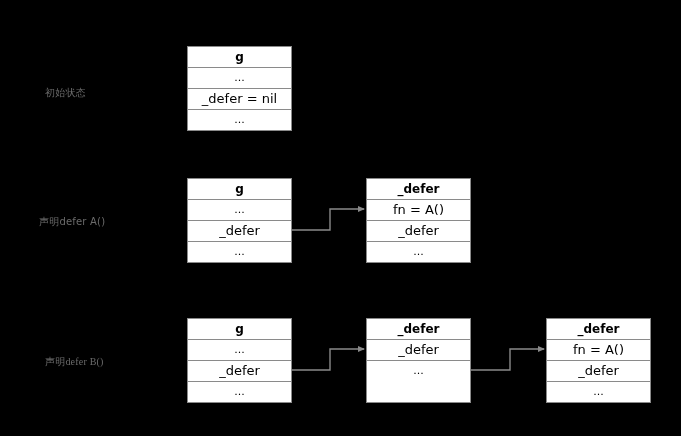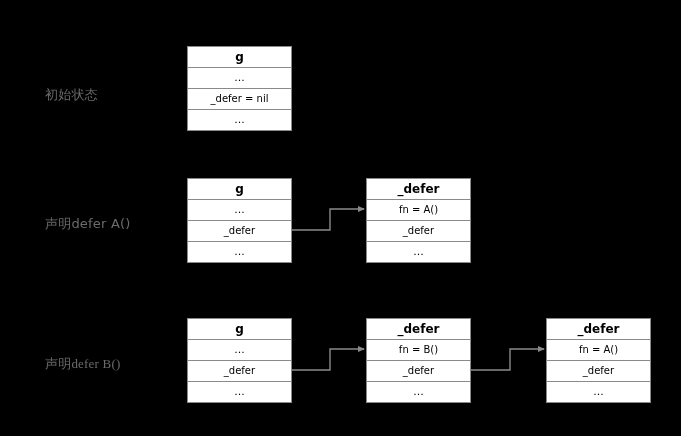--- a/index.html
+++ b/index.html
@@ -16,39 +16,39 @@
   }
   #canvas {
     position: absolute;
     left: 0; top: 0;
     width: 681px;
     height: 436px;
   }
   .row-label {
     position: absolute;
     color: #6b6b6b;
-    font-size: 13px;
+    font-size: 10px;
     font-family: "DejaVu Sans", sans-serif;
     white-space: nowrap;
     letter-spacing: 0.2px;
   }
   .box {
     position: absolute;
     background: #ffffff;
     border: 1px solid #8a8a8a;
     box-sizing: border-box;
   }
   .box .cell {
     box-sizing: border-box;
     width: 100%;
     height: 21px;
     line-height: 20px;
     text-align: center;
     color: #000000;
-    font-size: 10px;
+    font-size: 13px;
     font-family: "DejaVu Sans", sans-serif;
     border-bottom: 1px solid #8a8a8a;
     overflow: hidden;
     white-space: nowrap;
   }
   .box .cell:last-child {
     border-bottom: none;
   }
   .box .cell.head {
     font-weight: bold;
@@ -82,21 +82,21 @@
         <path d="M 471 370 L 510 370 L 510 349 L 544 349" fill="none" stroke="#8a8a8a" stroke-width="1.4" marker-end="url(#ah)"></path>
       </g>
   </svg>
 <div class="row-label" style="left: 45px; top: 86px;">初始状态</div>
     <div class="box" style="left: 187px; top: 46px; width: 105px; height: 85px;">
       <div class="cell head">g</div>
       <div class="cell dots">...</div>
       <div class="cell">_defer = nil</div>
       <div class="cell dots">...</div>
     </div>
-    <div class="row-label" style="left: 45px; top: 215px;">声明defer A()</div>
+    <div class="row-label" style="left: 39px; top: 215px;">声明defer A()</div>
     <div class="box" style="left: 187px; top: 178px; width: 105px; height: 85px;">
       <div class="cell head">g</div>
       <div class="cell dots">...</div>
       <div class="cell">_defer</div>
       <div class="cell dots">...</div>
     </div>
     <div class="box" style="left: 366px; top: 178px; width: 105px; height: 85px;">
       <div class="cell head">_defer</div>
       <div class="cell">fn = A()</div>
       <div class="cell">_defer</div>
@@ -104,21 +104,20 @@
     </div>
     <div class="row-label" style="left: 45px; top: 355px; font-family: Liberation Serif, serif;">声明defer B()</div>
     <div class="box" style="left: 187px; top: 318px; width: 105px; height: 85px;">
       <div class="cell head">g</div>
       <div class="cell dots">...</div>
       <div class="cell">_defer</div>
       <div class="cell dots">...</div>
     </div>
     <div class="box" style="left: 366px; top: 318px; width: 105px; height: 85px;">
       <div class="cell head">_defer</div>
-      <div class="cell">fn = B()</div>
       <div class="cell">_defer</div>
       <div class="cell dots">...</div>
     </div>
     <div class="box" style="left: 546px; top: 318px; width: 105px; height: 85px;">
       <div class="cell head">_defer</div>
       <div class="cell">fn = A()</div>
       <div class="cell">_defer</div>
       <div class="cell dots">...</div>
     </div>
   </div>

